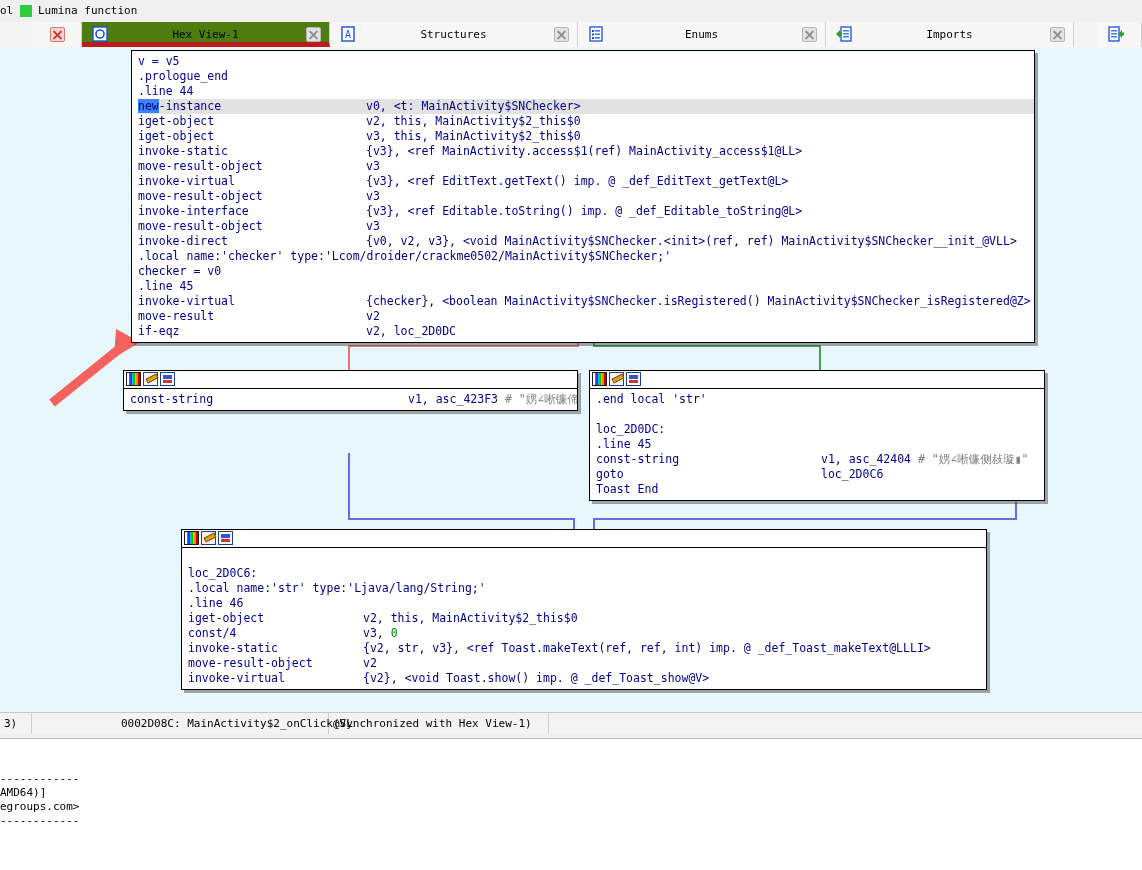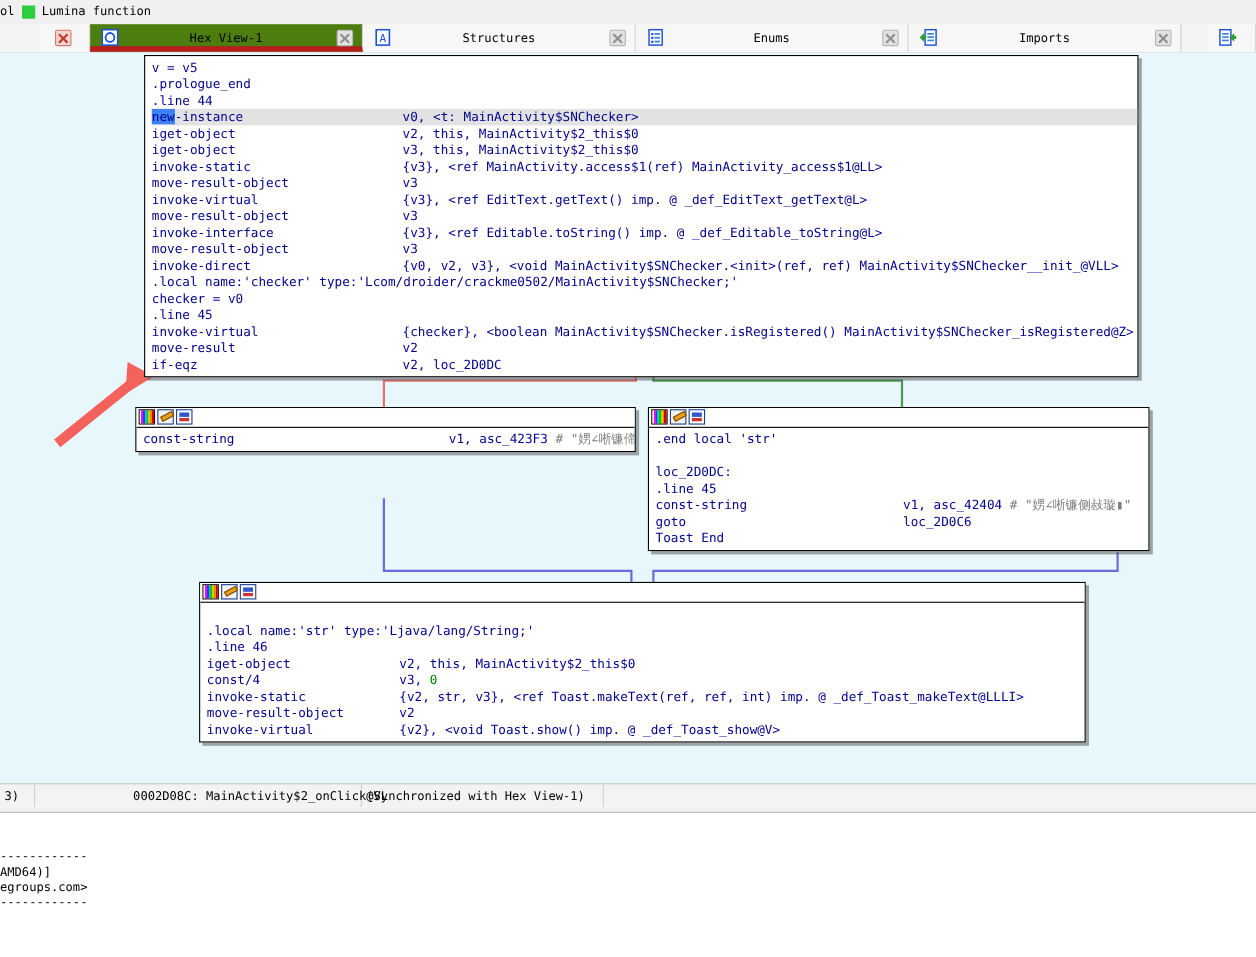--- a/index.html
+++ b/index.html
@@ -411,20 +411,21 @@
     <div class="node" style="left: 181px; top: 481px; width: 806px;">
       <div class="node-header">
         <div class="hdr-icons">
           <div class="gi gi-palette"></div>
           <div class="gi gi-pencil"></div>
           <div class="gi gi-graph"></div>
         </div>
       </div>
       <div class="node-body">
         <div class="code-line"><span class="mn"></span></div>
+        <div class="code-line"><span class="mn">loc_2D0C6:</span></div>
         <div class="code-line"><span class="mn">.local name:'str' type:'Ljava/lang/String;'</span></div>
         <div class="code-line"><span class="mn">.line 46</span></div>
         <div class="code-line"><span class="mn">iget-object</span><span class="col2 op" style="left: 175px;">v2, this, MainActivity$2_this$0</span></div>
         <div class="code-line"><span class="mn">const/4</span><span class="col2 op" style="left: 175px;"><span>v3, </span><span class="num">0</span></span></div>
         <div class="code-line"><span class="mn">invoke-static</span><span class="col2 op" style="left: 175px;">{v2, str, v3}, &lt;ref Toast.makeText(ref, ref, int) imp. @ _def_Toast_makeText@LLLI&gt;</span></div>
         <div class="code-line"><span class="mn">move-result-object</span><span class="col2 op" style="left: 175px;">v2</span></div>
         <div class="code-line"><span class="mn">invoke-virtual</span><span class="col2 op" style="left: 175px;">{v2}, &lt;void Toast.show() imp. @ _def_Toast_show@V&gt;</span></div>
       </div>
     </div>
   </div>

